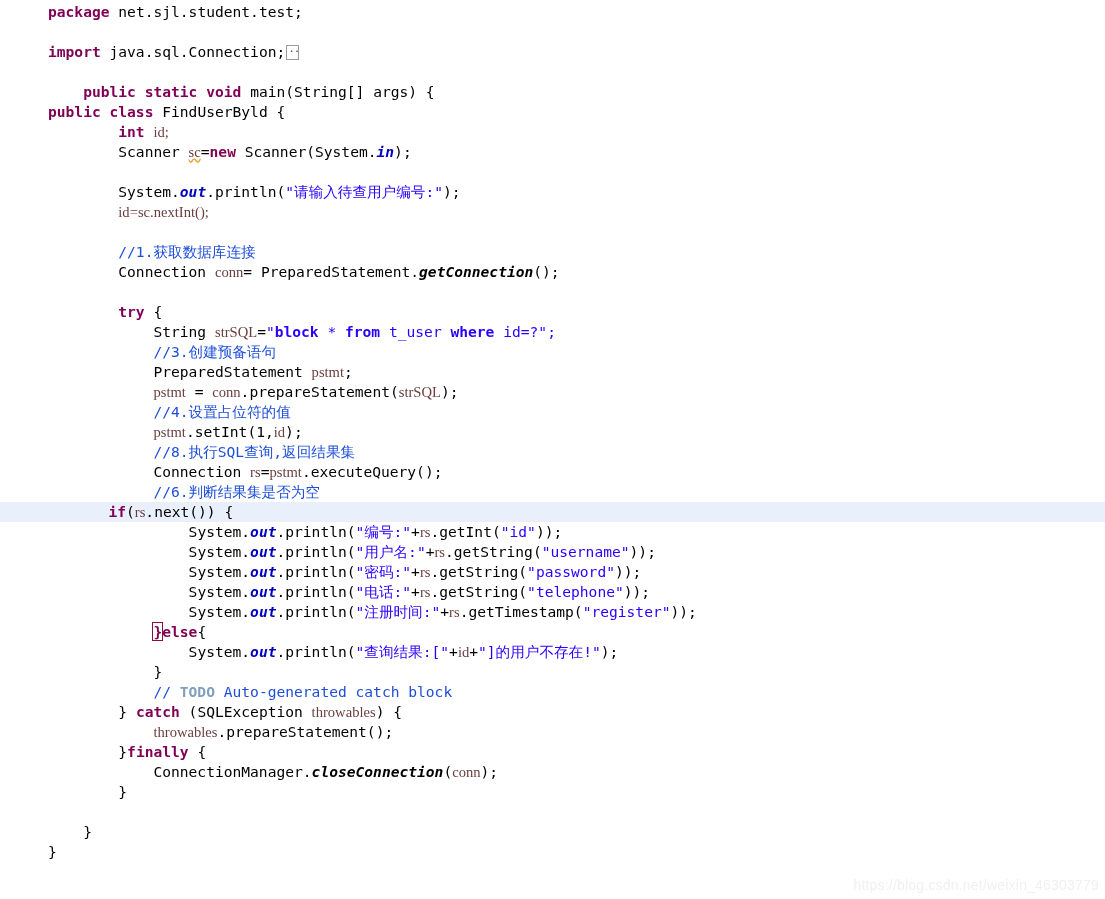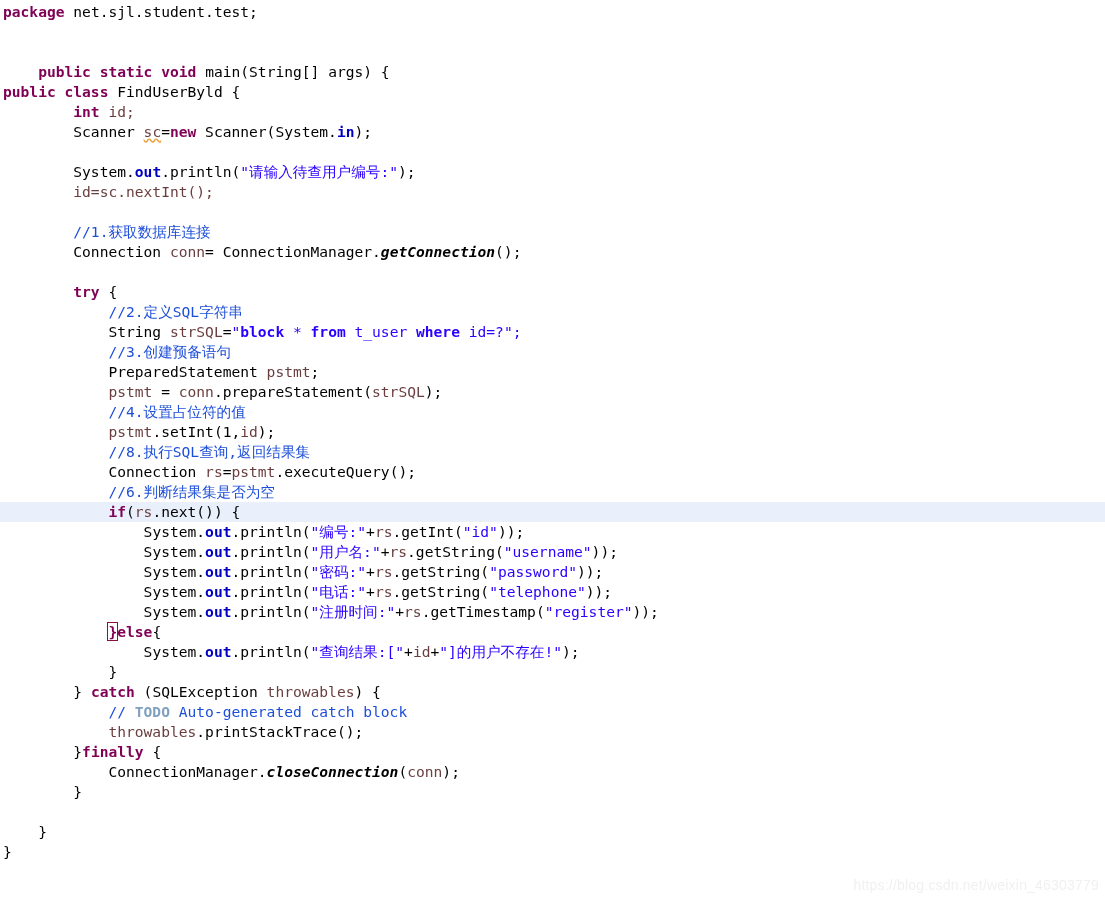--- a/index.html
+++ b/index.html
@@ -24,40 +24,41 @@
   }
 
   .line {
     position: relative;
     height: 20px;
     line-height: 20px;
     font-size: 14.6px;
     white-space: pre;
     color: #000000;
     letter-spacing: 0px;
-    padding-left: 3px;
+    padding-left: 16px;
+    margin-left: 32px;
   }
   .line.blank { color: transparent; }
   .line.hl {
     background: #e9f0fb;
     width: 1105px;
     margin-left: -3px;
     padding-left: 6px;
   }
 
   
   .kw      { color: #7f0055; font-weight: bold; }        
   .plain   { color: #000000; }
   .cmt     { color: #1d4ed8; }                            
   .todo    { color: #7f9fbf; font-weight: bold; }         
   .str     { color: #2a00ff; }                            
   .str b   { font-weight: bold; }                         
-  .fld     { color: #0000c0; font-weight: bold; } 
+  .fld     { color: #0000c0; font-weight: bold; font-style: italic; } 
   .mth     { color: #000000; font-style: italic; font-weight: bold; }        
-  .loc     { color: #6a3e3e; }
+  .loc     { color: #6a3e3e; font-family: Liberation Serif, serif; }
 
   .warn {
     
     text-decoration: underline;
     text-decoration-style: wavy;
     text-decoration-color: #e8a33d;
     text-decoration-skip-ink: none;
     text-underline-offset: 1px;
   }
 
@@ -104,20 +105,21 @@
 </style>
 </head>
 <body>
 
 <div id="editor">
 
   <div class="line"><span class="kw">package</span><span class="plain"> </span><span class="plain">net.sjl.student.test;</span></div>
 
   <div class="line blank">&nbsp;</div>
 
+  <div class="line"><span class="kw">import</span><span class="plain"> </span><span class="plain">java.sql.Connection;</span><span class="fold-box"></span></div>
 
   <div class="line blank">&nbsp;</div>
 
   <div class="line">    <span class="kw">public</span><span class="plain"> </span><span class="kw">static</span><span class="plain"> </span><span class="kw">void</span><span class="plain"> </span><span class="plain">main(String[] args) {</span></div>
 
   <div class="line"><span class="kw">public</span><span class="plain"> </span><span class="kw">class</span><span class="plain"> </span><span class="plain">FindUserByld {</span></div>
 
   <div class="line">        <span class="kw">int</span><span class="plain"> </span><span class="loc">id;</span></div>
 
   <div class="line">        <span class="plain">Scanner </span><span class="loc warn">sc</span><span class="plain">=</span><span class="kw">new</span><span class="plain"> Scanner(System.</span><span class="fld">in</span><span class="plain">);</span></div>
@@ -125,27 +127,26 @@
   <div class="line blank">&nbsp;</div>
 
   <div class="line">        <span class="plain">System.</span><span class="fld">out</span><span class="plain">.println(</span><span class="str">"请输入待查用户编号:"</span><span class="plain">);</span></div>
 
   <div class="line">        <span class="loc">id=sc.nextInt();</span></div>
 
   <div class="line blank">&nbsp;</div>
 
   <div class="line">        <span class="cmt">//1.获取数据库连接</span></div>
 
-  <div class="line">        <span class="plain">Connection </span><span class="loc">conn</span><span class="plain">= ConnectionManager.</span><span class="mth">getConnection</span><span class="plain">();</span></div>
+  <div class="line">        <span class="plain">Connection </span><span class="loc">conn</span><span class="plain">= PreparedStatement.</span><span class="mth">getConnection</span><span class="plain">();</span></div>
 
   <div class="line blank">&nbsp;</div>
 
   <div class="line">        <span class="kw">try</span><span class="plain"> {</span></div>
 
-  <div class="line">            <span class="cmt">//2.定义SQL字符串</span></div>
 
   <div class="line">            <span class="plain">String </span><span class="loc">strSQL</span><span class="plain">=</span><span class="str"><span>"</span><b>block</b><span> * </span><b>from</b><span> t_user </span><b>where</b><span> id=?</span><span>";</span></span></div>
 
   <div class="line">            <span class="cmt">//3.创建预备语句</span></div>
 
   <div class="line">            <span class="plain">PreparedStatement </span><span class="loc">pstmt</span><span class="plain">;</span></div>
 
   <div class="line">            <span class="loc">pstmt</span><span class="plain"> = </span><span class="loc">conn</span><span class="plain">.prepareStatement(</span><span class="loc">strSQL</span><span class="plain">);</span></div>
 
   <div class="line">            <span class="cmt">//4.设置占位符的值</span></div>
@@ -169,25 +170,25 @@
   <div class="line">                <span class="plain">System.</span><span class="fld">out</span><span class="plain">.println(</span><span class="str">"电话:"</span><span class="plain">+</span><span class="loc">rs</span><span class="plain">.getString(</span><span class="str">"telephone"</span><span class="plain">));</span></div>
 
   <div class="line">                <span class="plain">System.</span><span class="fld">out</span><span class="plain">.println(</span><span class="str">"注册时间:"</span><span class="plain">+</span><span class="loc">rs</span><span class="plain">.getTimestamp(</span><span class="str">"register"</span><span class="plain">));</span></div>
 
   <div class="line">            <span class="kw brace-match">}</span><span class="kw">else</span><span class="plain">{</span></div>
 
   <div class="line">                <span class="plain">System.</span><span class="fld">out</span><span class="plain">.println(</span><span class="str">"查询结果:["</span><span class="plain">+</span><span class="loc">id</span><span class="plain">+</span><span class="str">"]的用户不存在!"</span><span class="plain">);</span></div>
 
   <div class="line">            <span class="plain">}</span></div>
 
+  <div class="line">            <span class="cmt">// </span><span class="todo">TODO</span><span class="cmt"> Auto-generated catch block</span></div>
+
   <div class="line">        <span class="plain">} </span><span class="kw">catch</span><span class="plain"> (SQLException </span><span class="loc">throwables</span><span class="plain">) {</span></div>
 
-  <div class="line">            <span class="cmt">// </span><span class="todo">TODO</span><span class="cmt"> Auto-generated catch block</span></div>
-
-  <div class="line">            <span class="loc">throwables</span><span class="plain">.printStackTrace();</span></div>
+  <div class="line">            <span class="loc">throwables</span><span class="plain">.prepareStatement();</span></div>
 
   <div class="line">        <span class="plain">}</span><span class="kw">finally</span><span class="plain"> {</span></div>
 
   <div class="line">            <span class="plain">ConnectionManager.</span><span class="mth">closeConnection</span><span class="plain">(</span><span class="loc">conn</span><span class="plain">);</span></div>
 
   <div class="line">        <span class="plain">}</span></div>
 
   <div class="line blank">&nbsp;</div>
 
   <div class="line">    <span class="plain">}</span></div>

